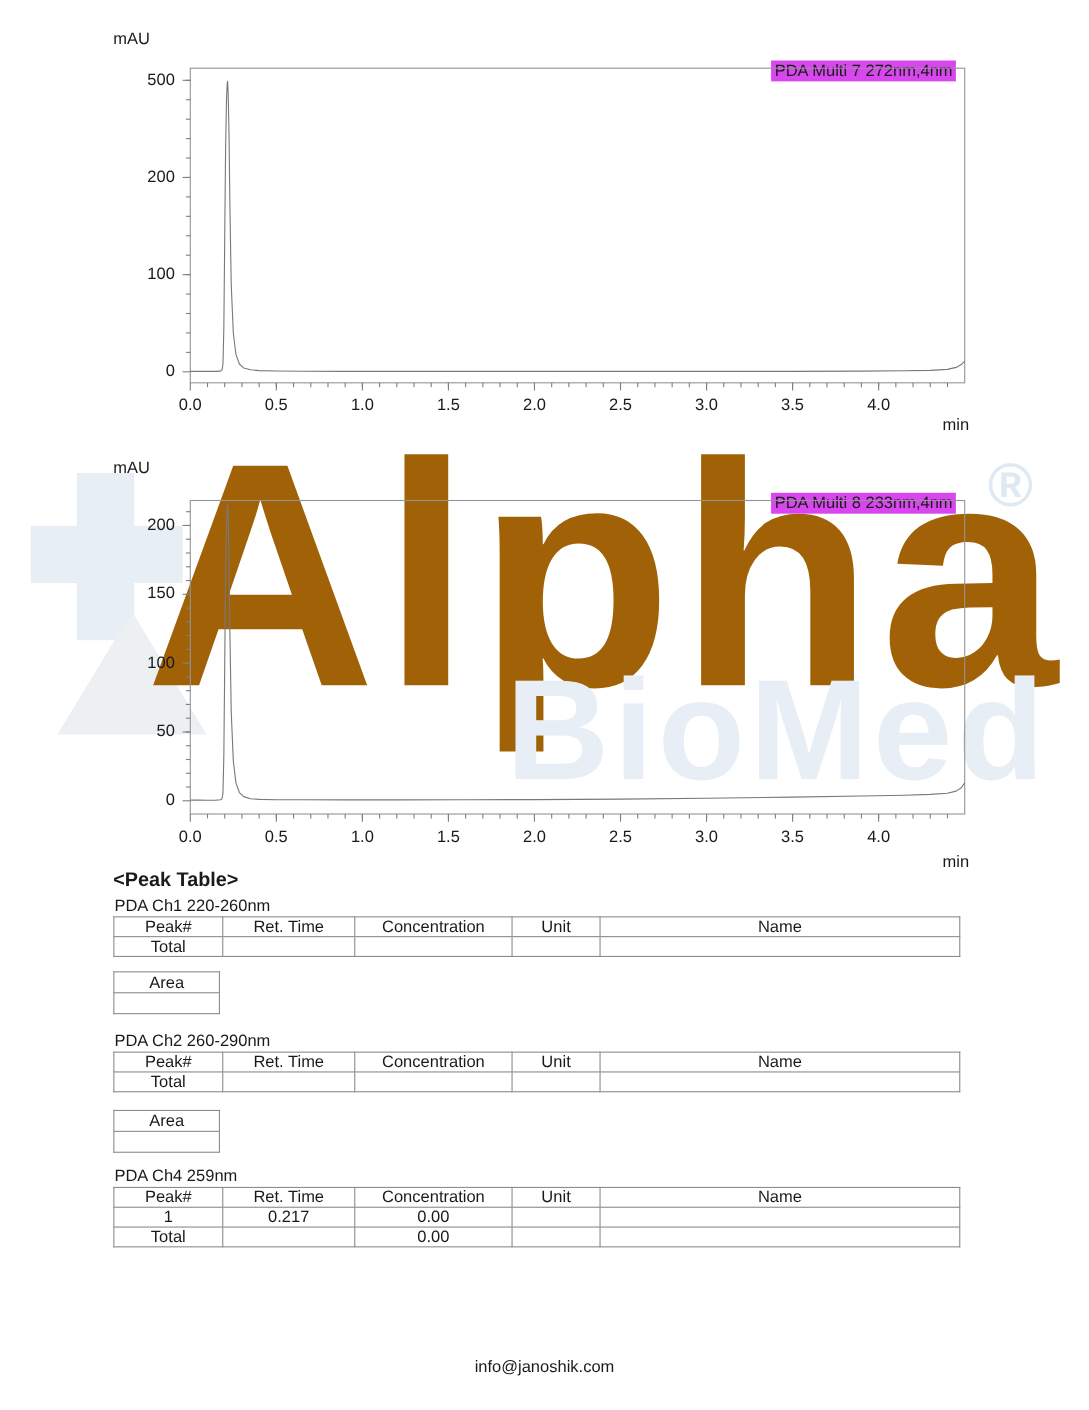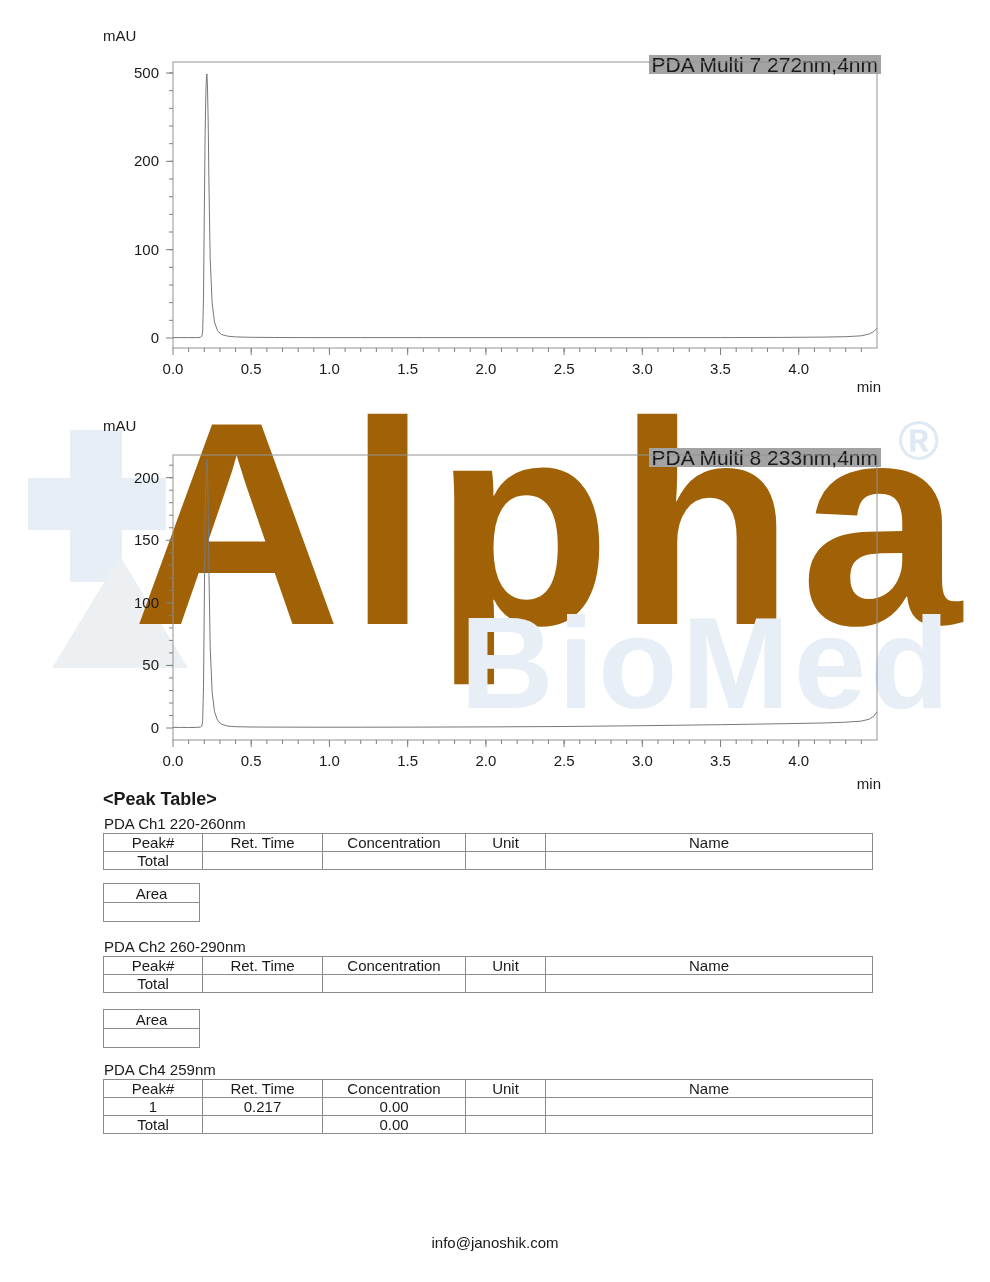--- a/index.html
+++ b/index.html
@@ -18,21 +18,21 @@
   .wm-reg{position:absolute;left:898px;top:408px;font-size:56px;color:#dfe9f3;font-weight:bold;}
   .wm-biomed{position:absolute;left:460px;top:598px;font-size:130px;line-height:1;font-weight:bold;
              color:#e8eef5;letter-spacing:4px;}
   
   .chart{position:absolute;left:163px;width:724px;height:345px;z-index:1;}
   .chart svg{position:absolute;left:0;top:0;overflow:visible;}
   .plot-border{fill:none;stroke:#949494;stroke-width:1;}
   .tick{stroke:#7f7f7f;stroke-width:1;}
   .trace{fill:none;stroke:#787878;stroke-width:1;stroke-linejoin:round;}
   .mau{position:absolute;left:-60px;font-size:15px;}
-  .chlabel{position:absolute;right:6px;top:3px;font-size:21px;background:#a3a3a3;
+  .chlabel{position:absolute;right:18px;top:3px;font-size:15px;background:#d946ef;
            padding:0 3px;line-height:19px;}
   .xunit{position:absolute;left:644px;width:74px;text-align:right;font-size:15px;}
   .ytl{position:absolute;left:-54px;width:50px;text-align:right;font-size:15px;line-height:18px;}
   .xtl{position:absolute;width:50px;text-align:center;font-size:15px;line-height:18px;}
   
   .pt-heading{position:absolute;left:103px;top:789px;font-size:18px;font-weight:bold;z-index:1;}
   .pt-section{position:absolute;left:104px;font-size:15px;z-index:1;}
   .ptable{position:absolute;left:103px;border-collapse:collapse;table-layout:fixed;
           width:769px;z-index:1;background:transparent;border-radius:14px;}
   .ptable td{border:1px solid #8c8c8c;font-size:15px;text-align:center;height:16px;

